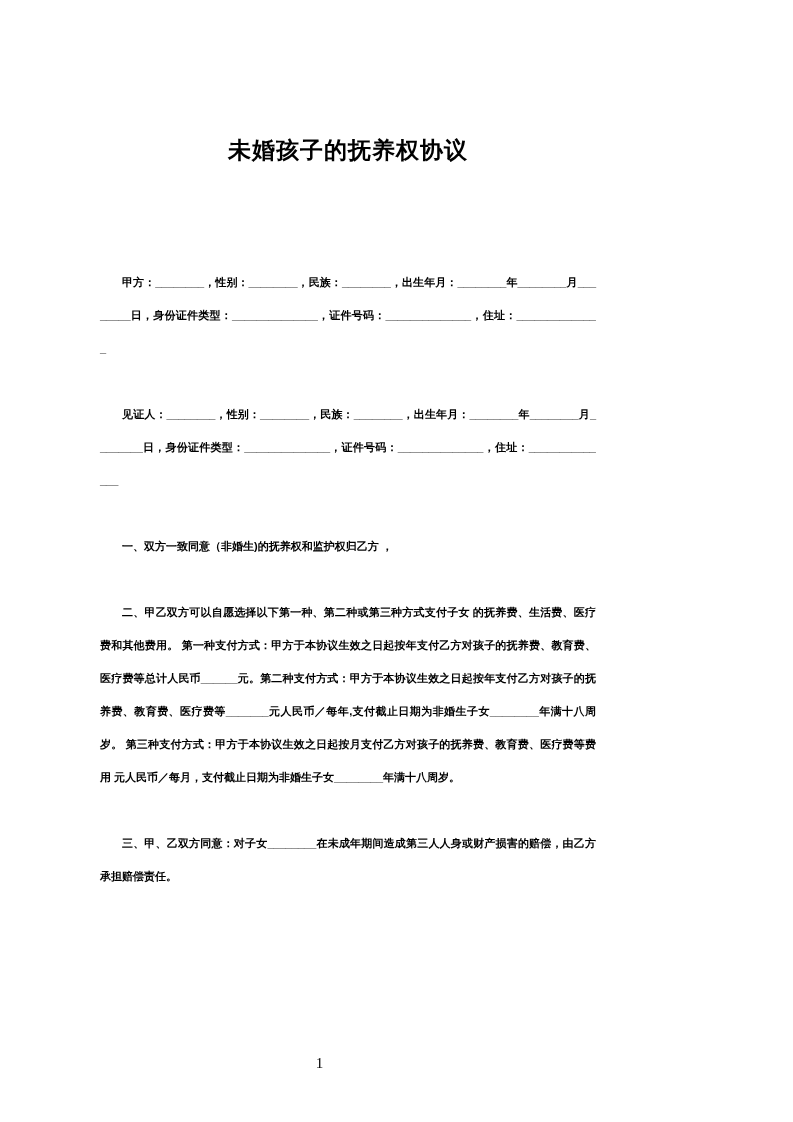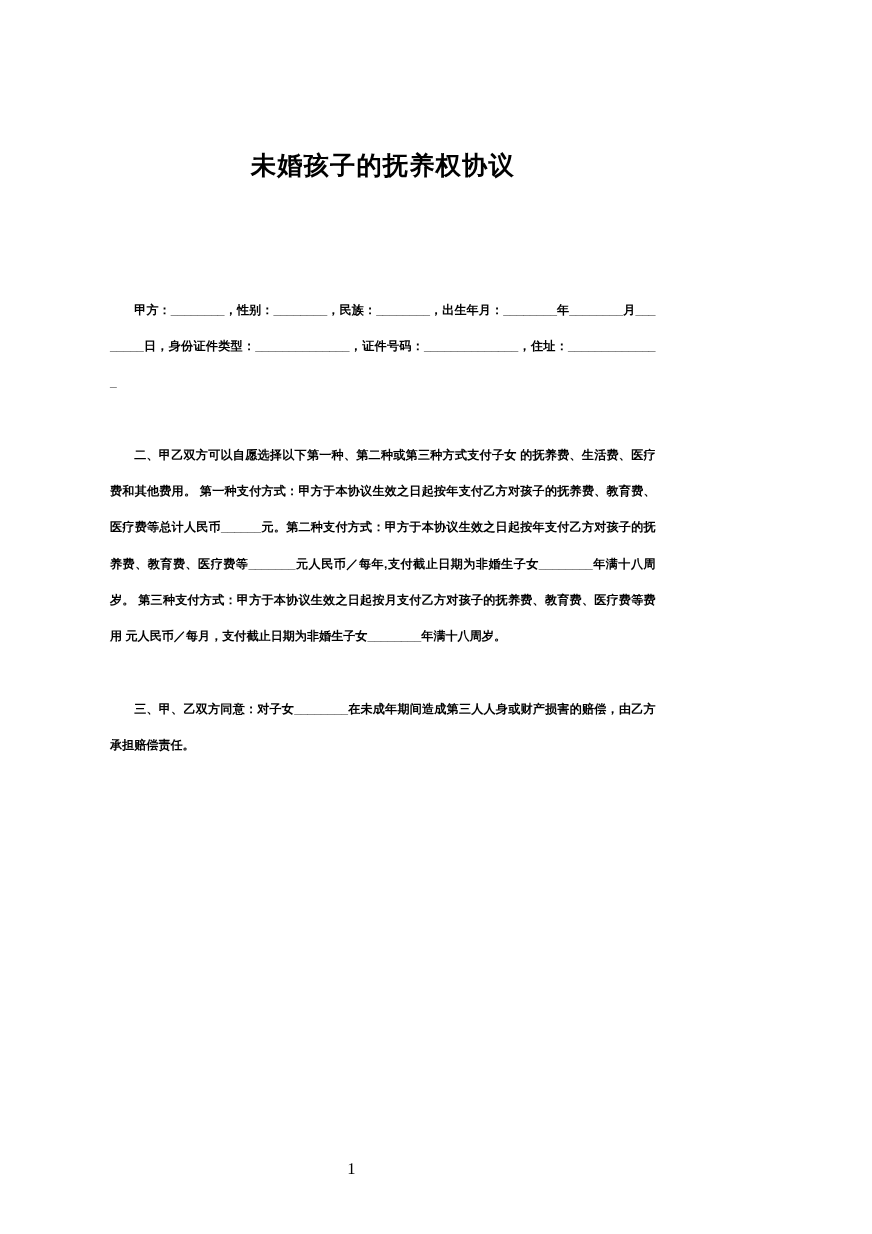--- a/index.html
+++ b/index.html
@@ -47,21 +47,23 @@
 </style>
 </head>
 <body>
 
 <div class="page">
   <h1 class="doc-title">未婚孩子的抚养权协议</h1>
 
   <p class="para">甲方：________，性别：________，民族：________，出生年月：________年________月________日，身份证件类型：______________，证件号码：______________，住址：______________</p>
 
 
+  <p class="para">见证人：________，性别：________，民族：________，出生年月：________年________月________日，身份证件类型：______________，证件号码：______________，住址：______________</p>
 
 
+  <p class="para">一、双方一致同意（非婚生)的抚养权和监护权归乙方 ，</p>
 
   <p class="para">二、甲乙双方可以自愿选择以下第一种、第二种或第三种方式支付子女 的抚养费、生活费、医疗费和其他费用。   第一种支付方式：甲方于本协议生效之日起按年支付乙方对孩子的抚养费、教育费、医疗费等总计人民币______元。第二种支付方式：甲方于本协议生效之日起按年支付乙方对孩子的抚养费、教育费、医疗费等_______元人民币／每年,支付截止日期为非婚生子女________年满十八周岁。   第三种支付方式：甲方于本协议生效之日起按月支付乙方对孩子的抚养费、教育费、医疗费等费用  元人民币／每月，支付截止日期为非婚生子女________年满十八周岁。</p>
 
   <p class="para">三、甲、乙双方同意：对子女________在未成年期间造成第三人人身或财产损害的赔偿，由乙方承担赔偿责任。</p>
 
   <div class="page-number">1</div>
 </div>
 
 </body></html>

